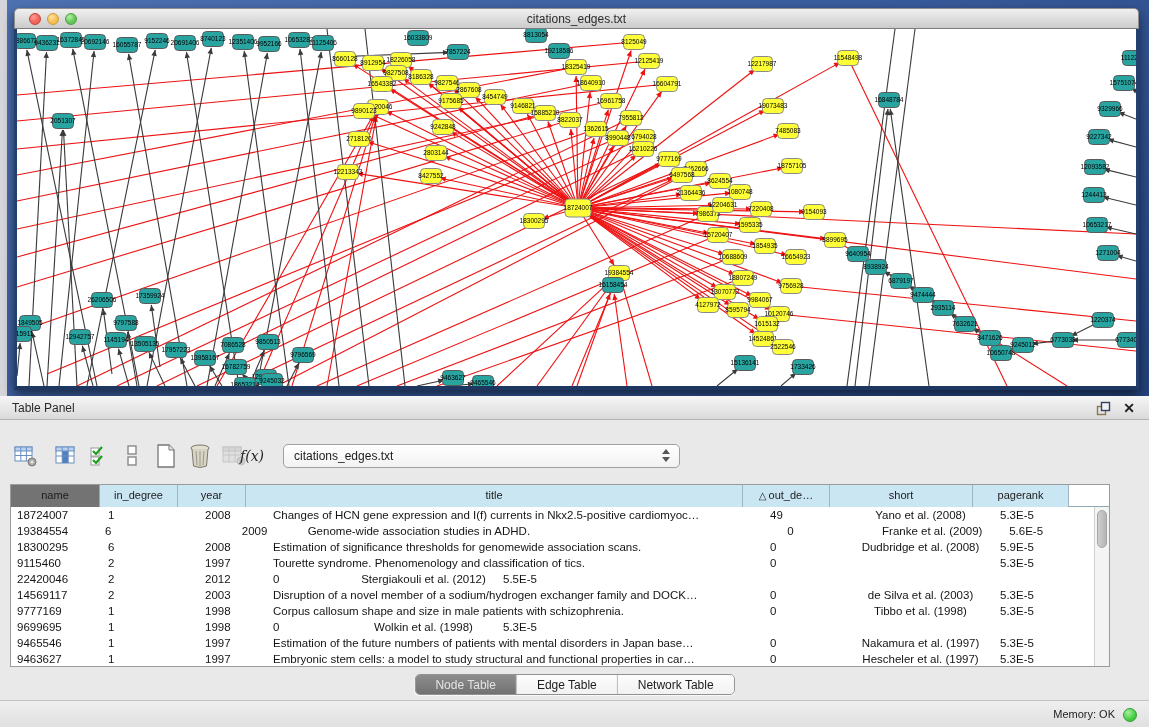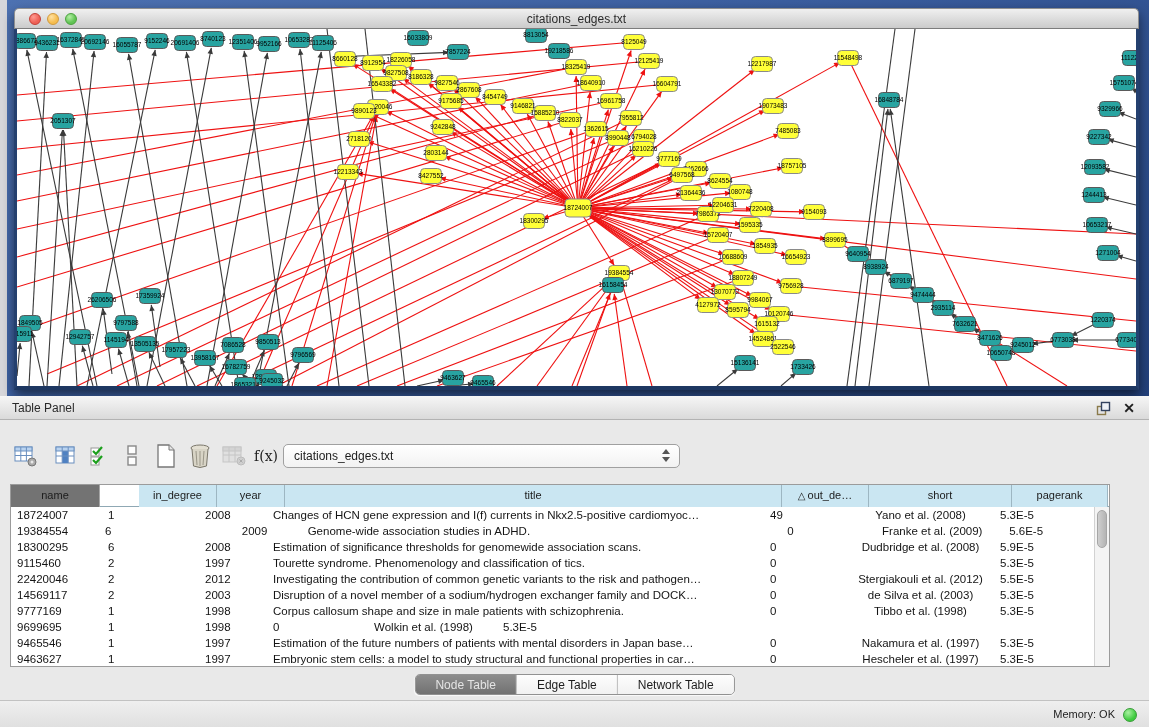--- a/index.html
+++ b/index.html
@@ -701,34 +701,34 @@
       <svg width="24" height="22" opacity="0.55">
           <rect x="1" y="2" width="18" height="15" fill="#d9d9d9" stroke="#aaa"></rect>
           <rect x="1" y="2" width="18" height="4" fill="#c4c4c4" stroke="#aaa"></rect>
           <line x1="7" y1="2" x2="7" y2="17" stroke="#aaa"></line>
           <line x1="13" y1="2" x2="13" y2="17" stroke="#aaa"></line>
           <line x1="1" y1="10" x2="19" y2="10" stroke="#aaa"></line>
           <circle cx="19" cy="16" r="4" fill="#bbb" stroke="#999"></circle>
           <path d="M17.5 14.5 l3 3 M20.5 14.5 l-3 3" stroke="#777"></path>
         </svg>
     </span>
-    <span class="tb-btn" style="left:250px;font-family:'DejaVu Serif',serif;font-size:14px;color:#222">f(x)</span>
+    <span class="tb-btn" style="left:236px;font-style:italic;font-family:'DejaVu Serif',serif;font-size:14px;color:#222">f(x)</span>
     <div class="combo">
       <span class="val">citations_edges.txt</span>
       <span class="arrows">
           <div class="up"></div>
           <div class="down"></div>
         </span>
     </div>
   </div>
 
   <div class="table-wrap">
     <div class="thead" id="thead">
         <div class="th gray" style="width: 89px;">name</div>
-        <div class="th" style="width: 78px; margin-left: 39px;">in_degree</div>
+        <div class="th" style="width: 78px;">in_degree</div>
         <div class="th" style="width: 68px;">year</div>
         <div class="th" style="width: 497px;">title</div>
         <div class="th" style="width: 87px;"><span class="sort">△</span>out_de…</div>
         <div class="th" style="width: 143px;">short</div>
         <div class="th" style="width: 96px;">pagerank</div>
       </div>
     <div class="tbody" id="tbody">
         <div class="tr">
           <div class="td n" style="width: 89px;">18724007</div>
           <div class="td l" style="width: 97px;">1</div>
@@ -762,21 +762,20 @@
           <div class="td l" style="width: 68px;">1997</div>
           <div class="td l" style="width: 497px;">Tourette syndrome. Phenomenology and classification of tics.</div>
           <div class="td l" style="width: 87px;">0</div>
           <div class="td c" style="width: 143px; margin-top: 23px;">Jankovic et al. (1997)</div>
           <div class="td l" style="width: 96px;">5.3E-5</div>
         </div>
         <div class="tr">
           <div class="td n" style="width: 89px;">22420046</div>
           <div class="td l" style="width: 97px;">2</div>
           <div class="td l" style="width: 68px;">2012</div>
-          <div class="td l" style="width: 497px;">Investigating the contribution of common genetic variants to the risk and pathogen…</div>
           <div class="td l" style="width: 87px;">0</div>
           <div class="td c" style="width: 143px;">Stergiakouli et al. (2012)</div>
           <div class="td l" style="width: 96px;">5.5E-5</div>
         </div>
         <div class="tr">
           <div class="td n" style="width: 89px;">14569117</div>
           <div class="td l" style="width: 97px;">2</div>
           <div class="td l" style="width: 68px;">2003</div>
           <div class="td l" style="width: 497px;">Disruption of a novel member of a sodium/hydrogen exchanger family and DOCK…</div>
           <div class="td l" style="width: 87px;">0</div>

